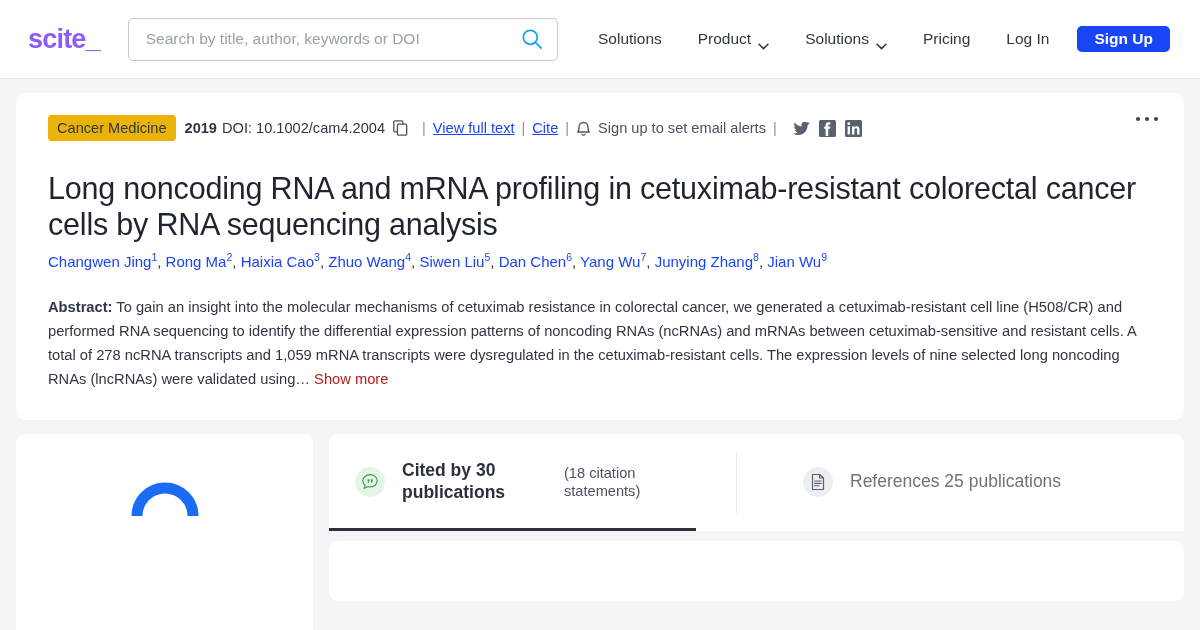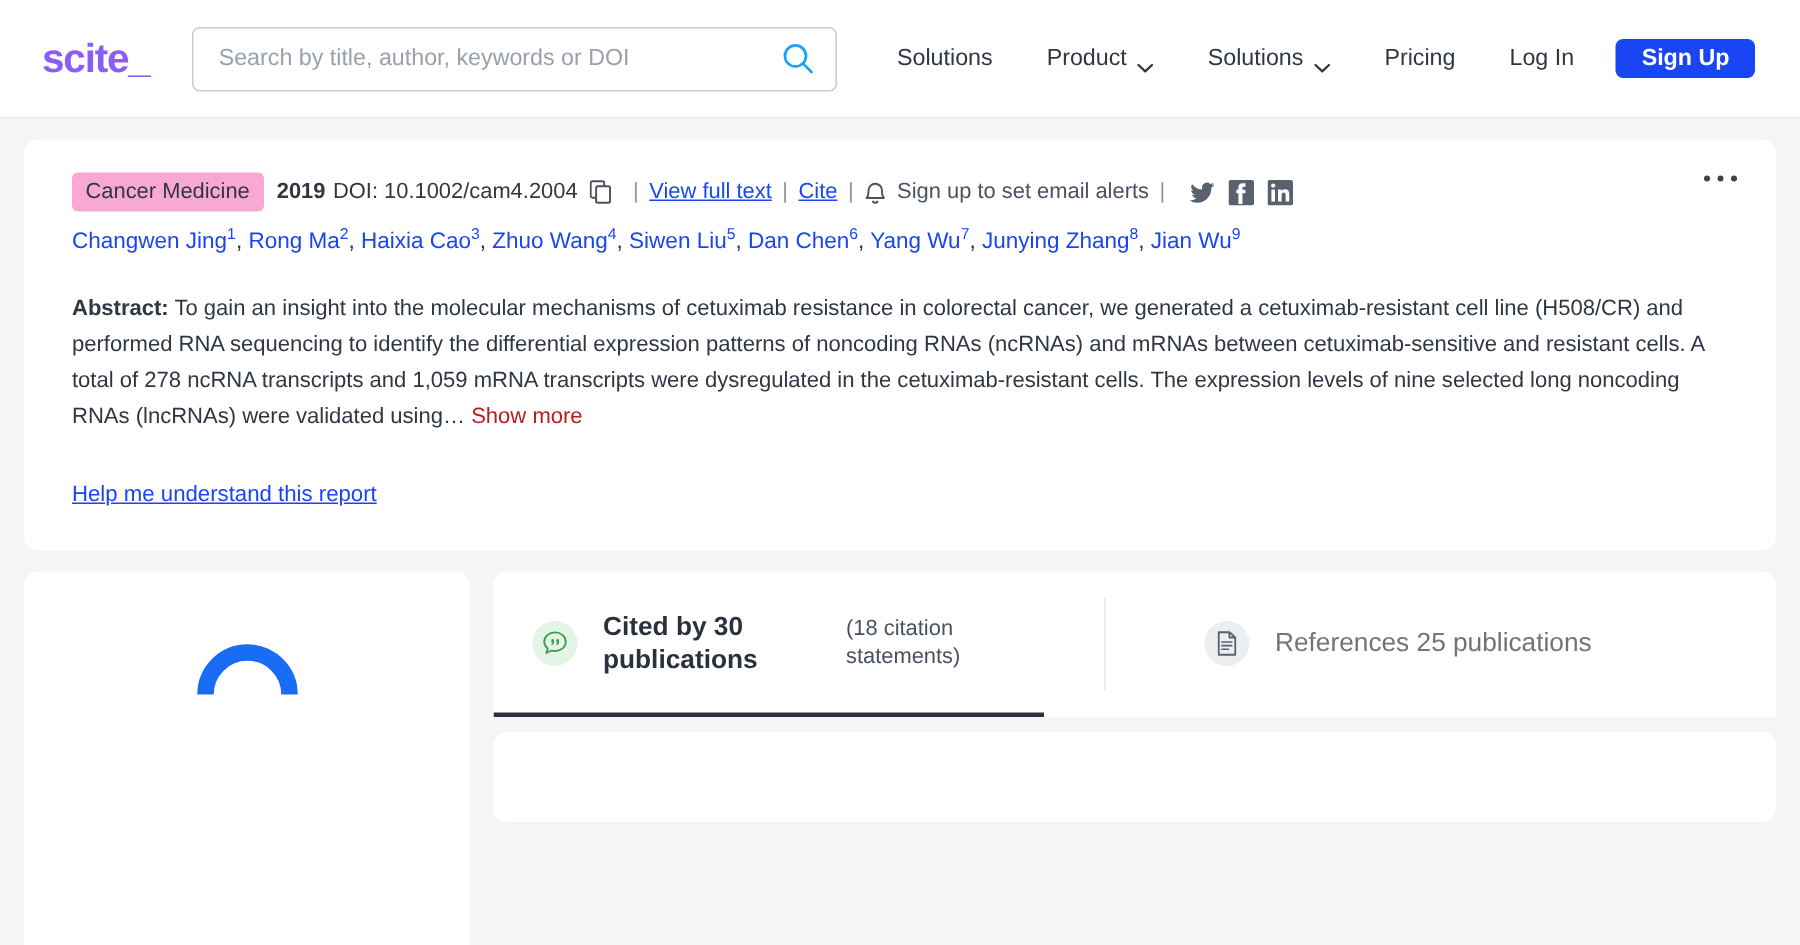--- a/index.html
+++ b/index.html
@@ -106,21 +106,21 @@
   
   .meta-row {
     display: flex;
     align-items: center;
     font-size: 14.6px;
     color: #303643;
     white-space: nowrap;
     gap: 0;
   }
   .journal-badge {
-    background: #f9a8d4;
+    background: #eab308;
     border-radius: 4px;
     padding: 5px 9px;
     font-size: 14.6px;
     color: #303643;
     margin-right: 9px;
   }
   .year { font-weight: 700; margin-right: 5px; }
   .doi { color: #303643; }
   .copy-icon { width: 15px; height: 16px; margin: 0 7px 0 8px; cursor: pointer; display:block; }
   .sep { color: #8d94a1; margin: 0 7px; }
@@ -371,30 +371,30 @@
             <rect width="17" height="17" rx="1.5" fill="#5a616e"></rect>
             <rect x="2.6" y="6.4" width="2.4" height="8" fill="#fff"></rect>
             <circle cx="3.8" cy="3.7" r="1.4" fill="#fff"></circle>
             <path fill="#fff" d="M7 6.4h2.3v1.1c.4-.7 1.2-1.3 2.4-1.3 2 0 2.8 1.2 2.8 3.4v4.8h-2.4V10c0-1.1-.4-1.7-1.3-1.7-.8 0-1.4.6-1.4 1.7v4.4H7v-8z"></path>
           </svg>
         </span>
       </span>
     </div>
 
     
+    <h1 class="title">Long noncoding RNA and mRNA profiling in cetuximab-resistant colorectal cancer cells by RNA sequencing analysis</h1>
 
     
     <div class="authors"><span class="a">Changwen Jing<sup>1</sup></span><span class="comma">, </span><span class="a">Rong Ma<sup>2</sup></span><span class="comma">, </span><span class="a">Haixia Cao<sup>3</sup></span><span class="comma">, </span><span class="a">Zhuo Wang<sup>4</sup></span><span class="comma">, </span><span class="a">Siwen Liu<sup>5</sup></span><span class="comma">, </span><span class="a">Dan Chen<sup>6</sup></span><span class="comma">, </span><span class="a">Yang Wu<sup>7</sup></span><span class="comma">, </span><span class="a">Junying Zhang<sup>8</sup></span><span class="comma">, </span><span class="a">Jian Wu<sup>9</sup></span></div>
 
     
     <div class="abstract">
       <b>Abstract:</b><span> To gain an insight into the molecular mechanisms of cetuximab resistance in colorectal cancer, we generated a cetuximab-resistant cell line (H508/CR) and performed RNA sequencing to identify the differential expression patterns of noncoding RNAs (ncRNAs) and mRNAs between cetuximab-sensitive and resistant cells. A total of 278 ncRNA transcripts and 1,059 mRNA transcripts were dysregulated in the cetuximab-resistant cells. The expression levels of nine selected long noncoding RNAs (lncRNAs) were validated using… </span><span class="show-more">Show more</span>
     </div>
 
-    <a class="help-link">Help me understand this report</a>
   </div>
 
   <div class="bottom-row">
 
     <div class="left-card">
       <span class="arc-spinner">
         <svg viewBox="0 0 72 72" fill="none" xmlns="http://www.w3.org/2000/svg">
           <path d="M8 48a28 28 0 0156 0" stroke="#1a6cf5" stroke-width="11" stroke-linecap="butt"></path>
         </svg>
       </span>

